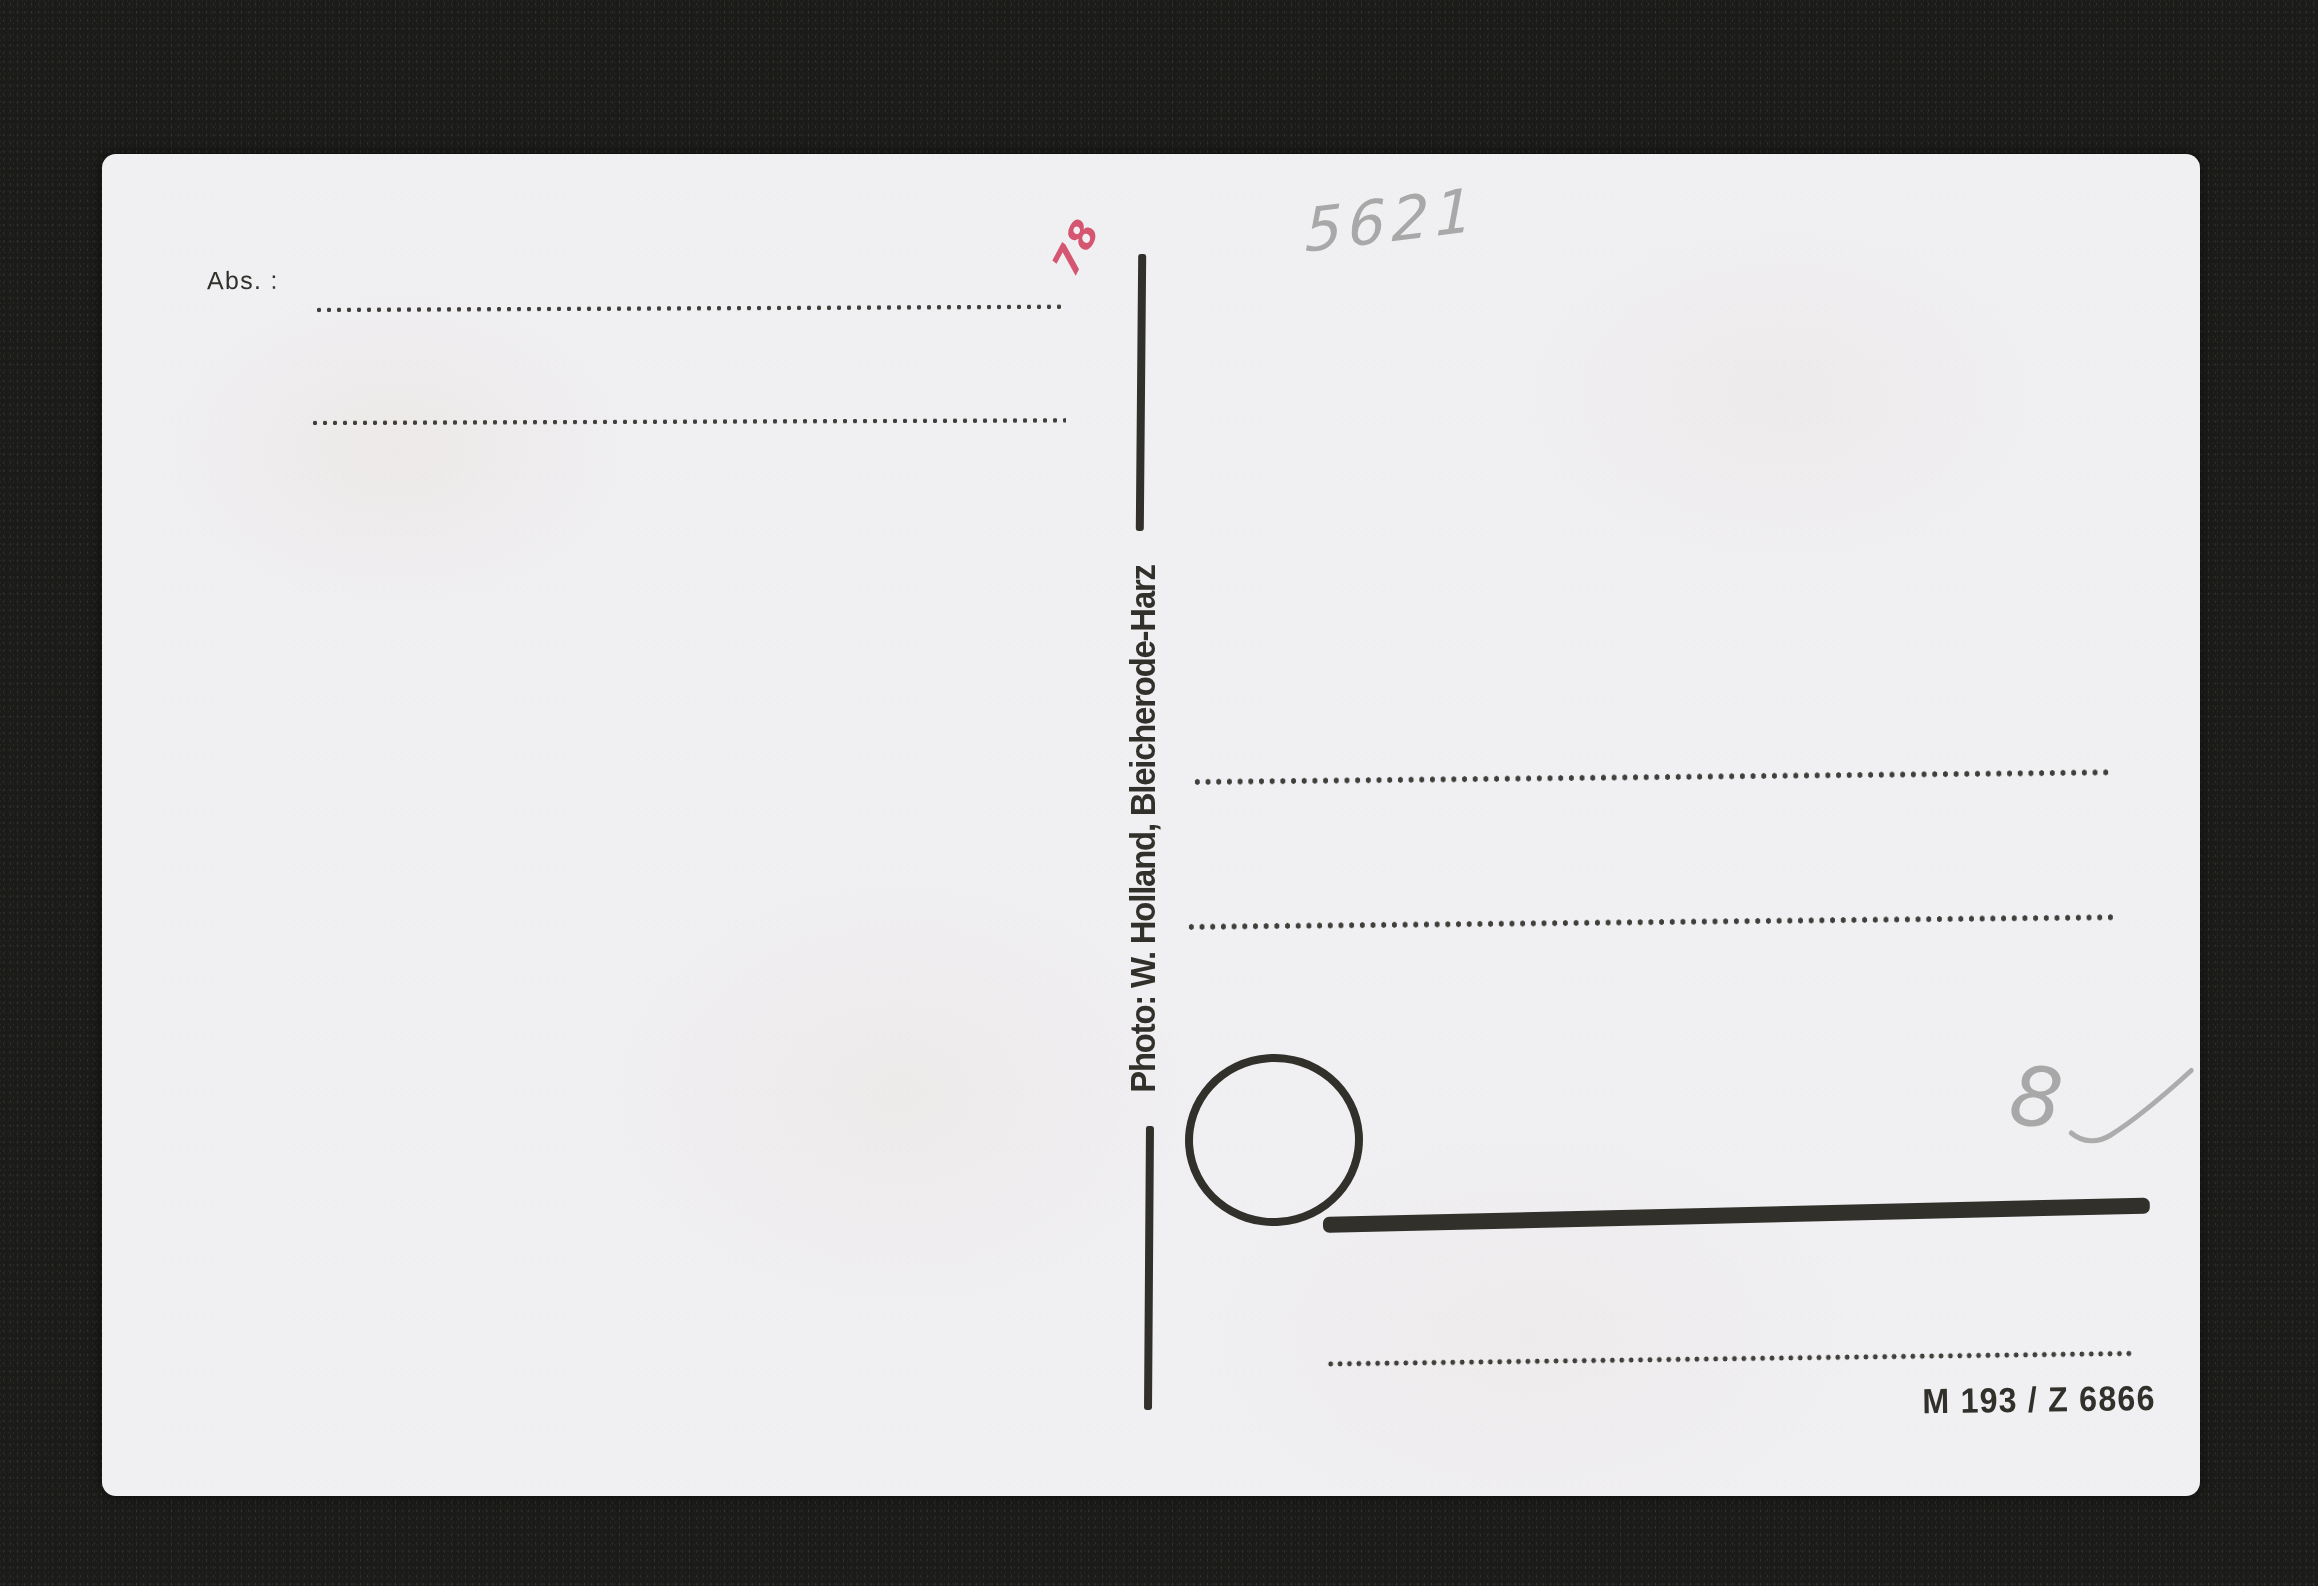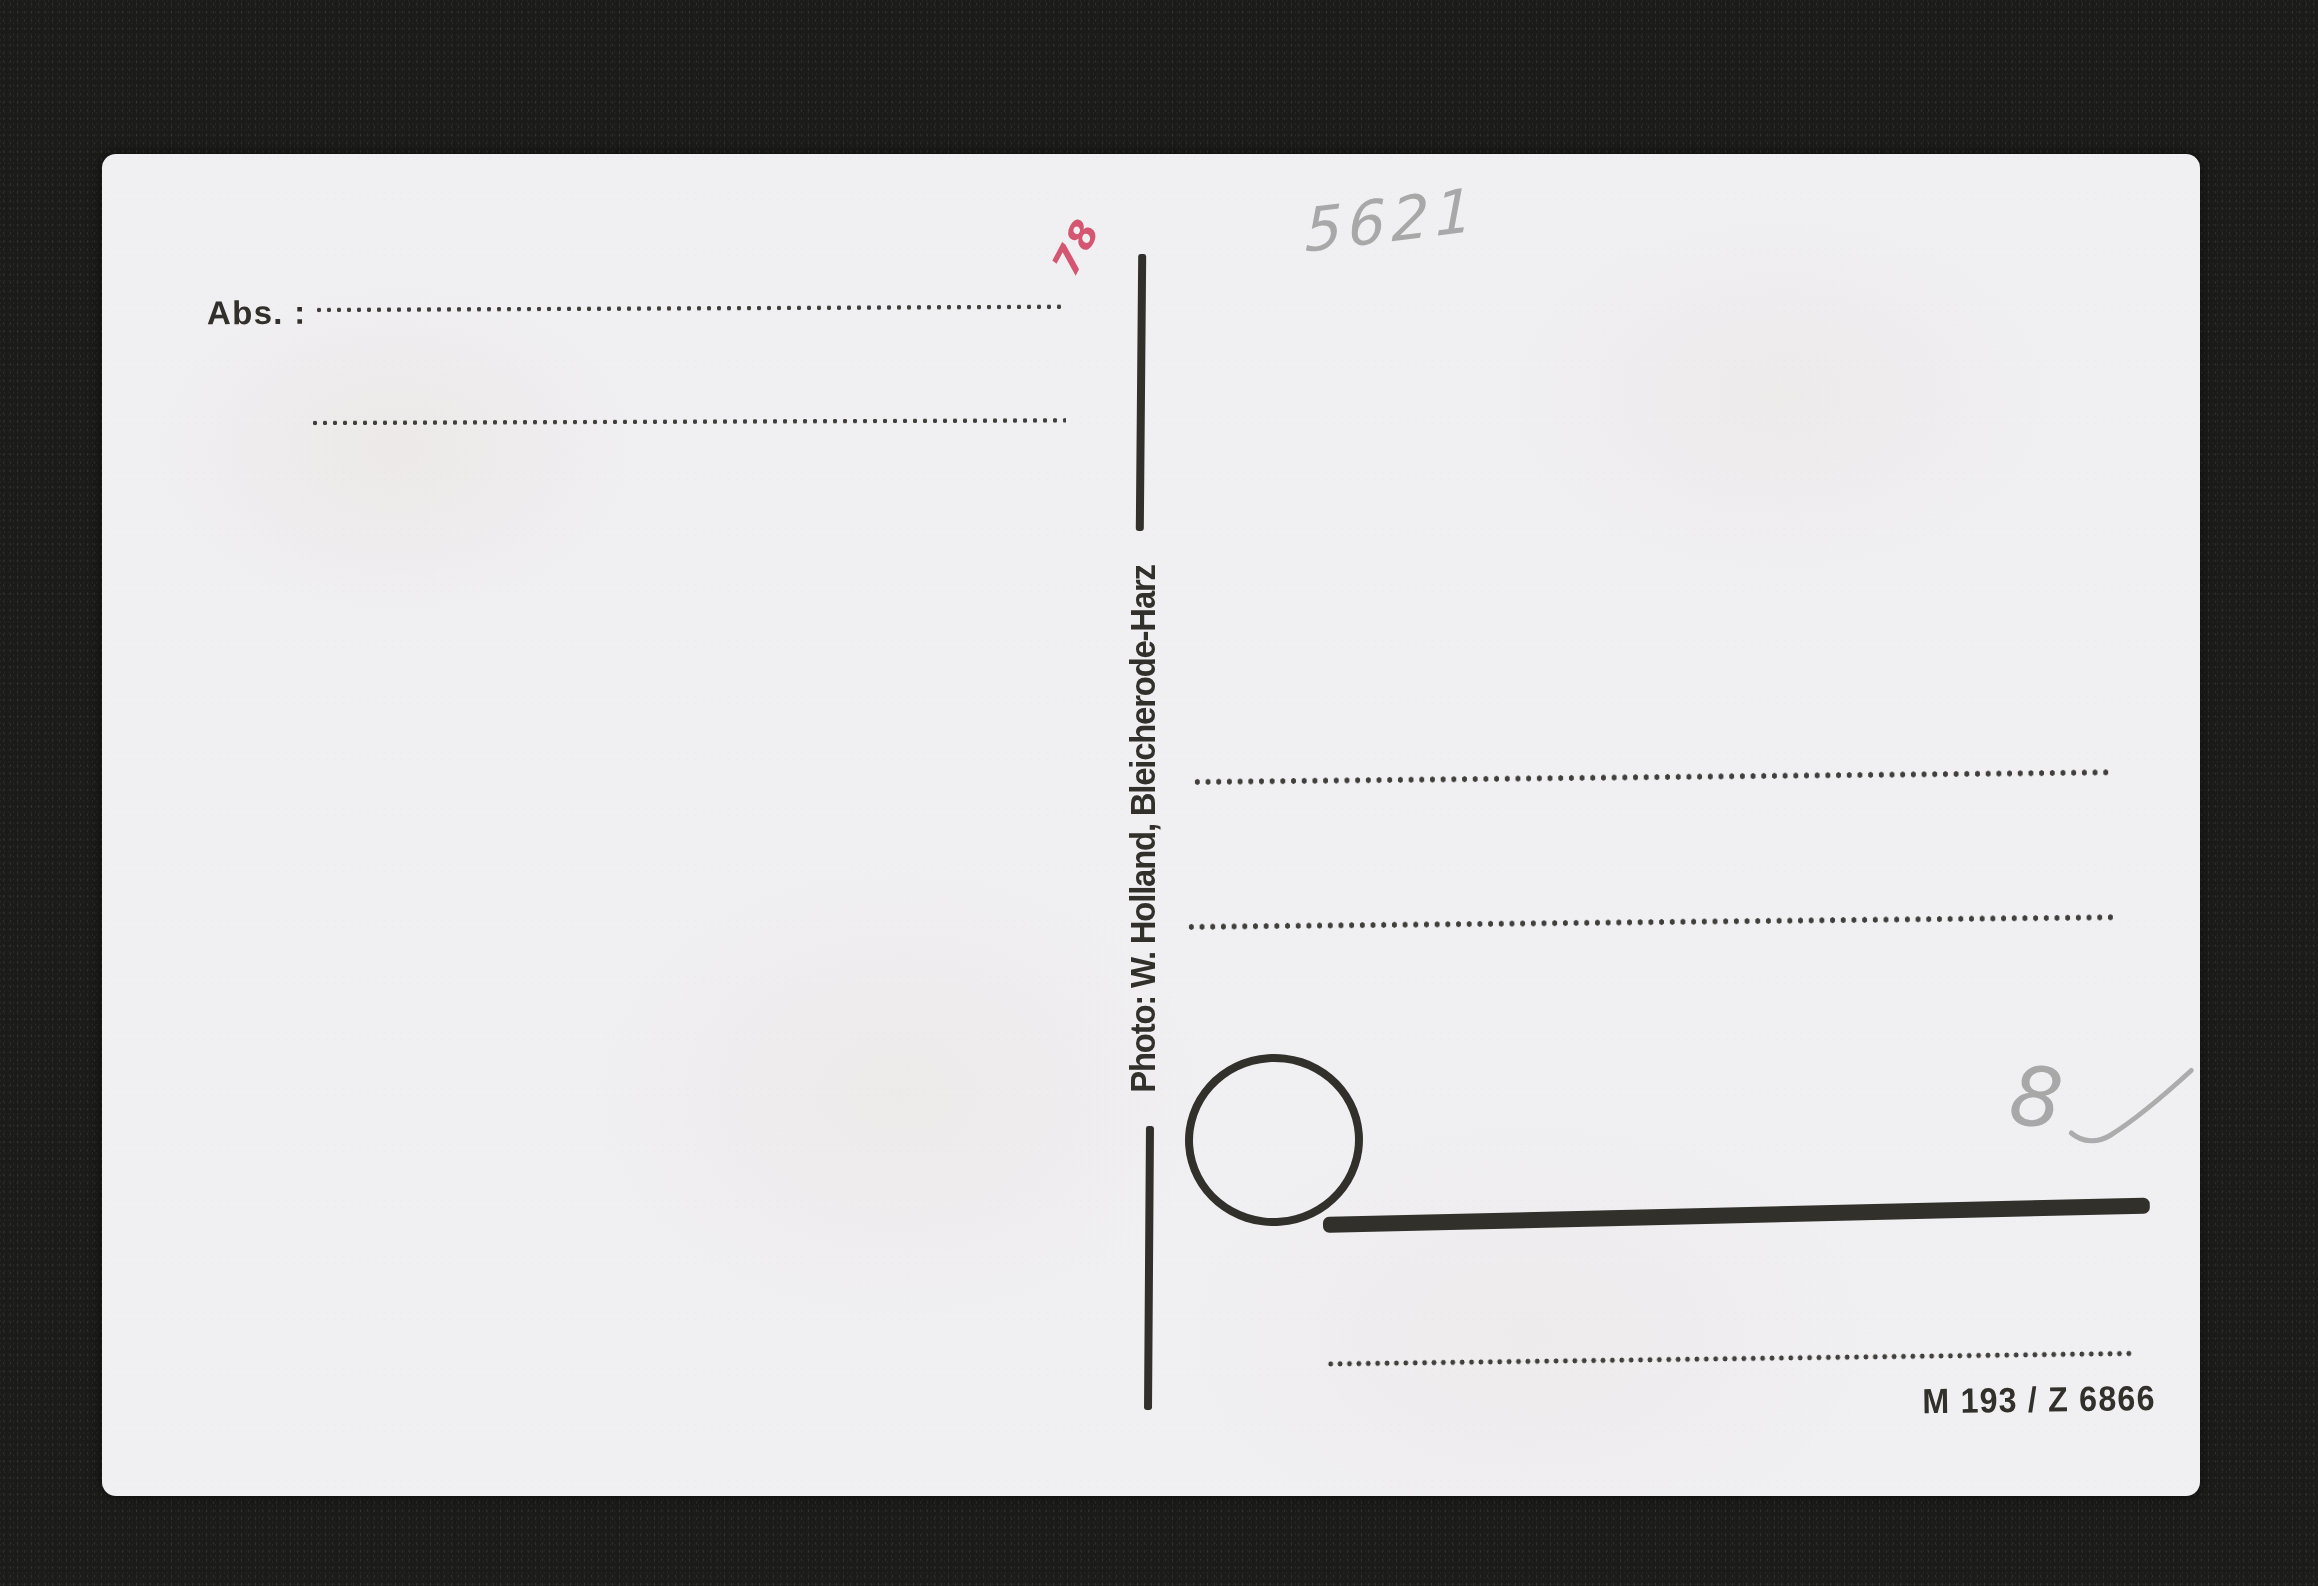--- a/index.html
+++ b/index.html
@@ -36,22 +36,22 @@
     z-index:1;
   }
   .postcard::before{ 
     content:"";position:absolute;inset:0;border-radius:14px;
     background-image:radial-gradient(rgba(170,150,120,.06) 0.6px, transparent 1px);
     background-size:8.2px 7px;
     pointer-events:none;
   }
   
   .abs-label{
-    position:absolute;left:105px;top:140px;
-    font-size:33px;font-weight:700;letter-spacing:1.3px;color:var(--ink);
+    position:absolute;left:105px;top:112px;
+    font-size:25px;font-weight:400;letter-spacing:1.3px;color:var(--ink);
     transform:rotate(-.4deg);
   }
   .dotted{
     position:absolute;height:5.6px;transform-origin:left center;
     background-image:radial-gradient(circle, var(--ink) 2px, transparent 2.4px);
     background-size:10px 5.6px;opacity:.92;
   }
   .line-abs1{left:212px;top:153px;width:748px;transform:rotate(-.25deg);}
   .line-abs2{left:208px;top:266px;width:756px;transform:rotate(-.2deg);}
   .line-addr1{left:1090px;top:625px;width:921px;transform:rotate(-.6deg);

